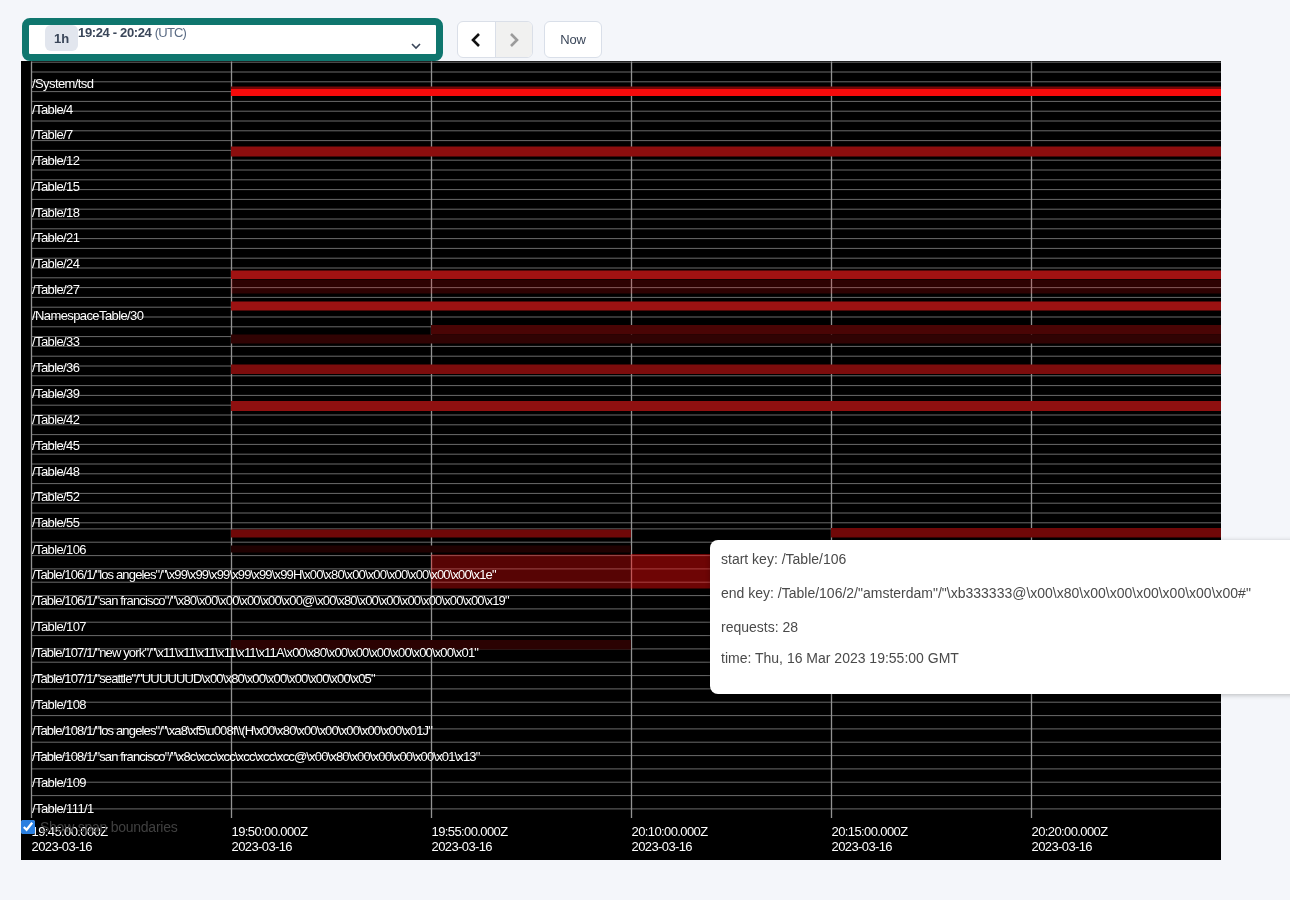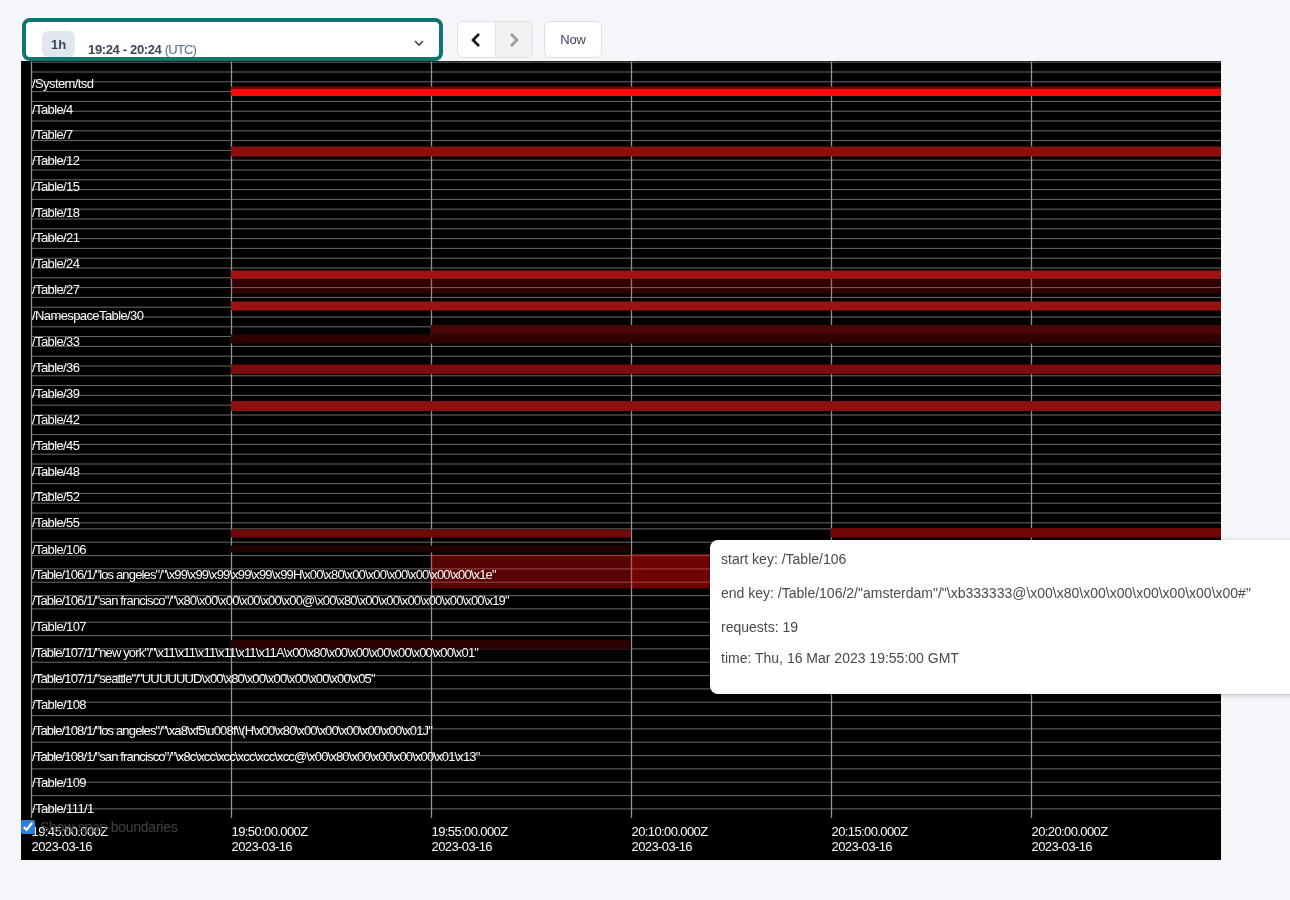--- a/index.html
+++ b/index.html
@@ -1,21 +1,21 @@
 <!DOCTYPE html>
 <html><head><meta charset="utf-8">
 <style>
 html,body{margin:0;padding:0;width:1290px;height:900px;background:#f4f6fa;
 font-family:"Liberation Sans",sans-serif;overflow:hidden}
 .abs{position:absolute}
-#timesel{left:22px;top:18px;width:421px;height:43px;background:#fff;border:4px solid #0f766e;
-border-radius:8px;box-sizing:border-box;display:flex;align-items:flex-end}
+#timesel{left:22px;top:18px;width:421px;height:43px;background:#fff;border:7px solid #0f766e;
+border-radius:8px;box-sizing:border-box;display:flex;align-items:flex-start}
 #pill1h{margin-left:16px;background:#e2e6ee;border-radius:6px;width:33px;height:26px;
 display:flex;align-items:center;justify-content:center;font-size:13px;font-weight:bold;color:#3a4659}
-#range{margin-left:13px;font-size:13px;letter-spacing:-0.35px;font-weight:bold;color:#3a4659}
+#range{font-size:13px;letter-spacing:-0.35px;font-weight:bold;color:#3a4659}
 #range span{font-weight:normal;color:#5a6b84;letter-spacing:-0.8px}
 #chev{position:absolute;right:14px;top:15px}
 #nav{left:457px;top:21px;width:76px;height:37px;border:1px solid #dadfe8;border-radius:6px;
 box-sizing:border-box;background:#fff;display:flex}
 #nav .half{width:37px;height:35px;display:flex;align-items:center;justify-content:center}
 #nav .half.right{background:#f1f1f0;border-left:1px solid #dadfe8;border-radius:0 5px 5px 0}
 #nowbtn{left:544px;top:21px;width:58px;height:37px;background:#fff;border:1px solid #d9dfe9;
 border-radius:6px;box-sizing:border-box;display:flex;align-items:center;justify-content:center;
 font-size:13px;letter-spacing:-0.2px;font-weight:normal;color:#3a4659}
 #canvas{left:21px;top:61px;width:1200px;height:799px}
@@ -104,18 +104,18 @@
 <text x="610.5" y="775" font-size="13" fill="#fff" letter-spacing="-0.6">20:10:00.000Z</text>
 <text x="610.5" y="790" font-size="13" fill="#fff" letter-spacing="-0.6">2023-03-16</text>
 <text x="810.5" y="775" font-size="13" fill="#fff" letter-spacing="-0.6">20:15:00.000Z</text>
 <text x="810.5" y="790" font-size="13" fill="#fff" letter-spacing="-0.6">2023-03-16</text>
 <text x="1010.5" y="775" font-size="13" fill="#fff" letter-spacing="-0.6">20:20:00.000Z</text>
 <text x="1010.5" y="790" font-size="13" fill="#fff" letter-spacing="-0.6">2023-03-16</text>
 </svg>
 <div class="abs" id="tooltip">
   <div style="top:11px">start key: /Table/106</div>
   <div style="top:45px">end key: /Table/106/2/"amsterdam"/"\xb333333@\x00\x80\x00\x00\x00\x00\x00\x00#"</div>
-  <div style="top:79px">requests: 19</div>
+  <div style="top:79px">requests: 28</div>
   <div style="top:110px">time: Thu, 16 Mar 2023 19:55:00 GMT</div>
 </div>
 <div class="abs" id="cbrow">
     <input type="checkbox" checked="" style="">
     <span>Show span boundaries</span>
   </div>
 </body></html>

